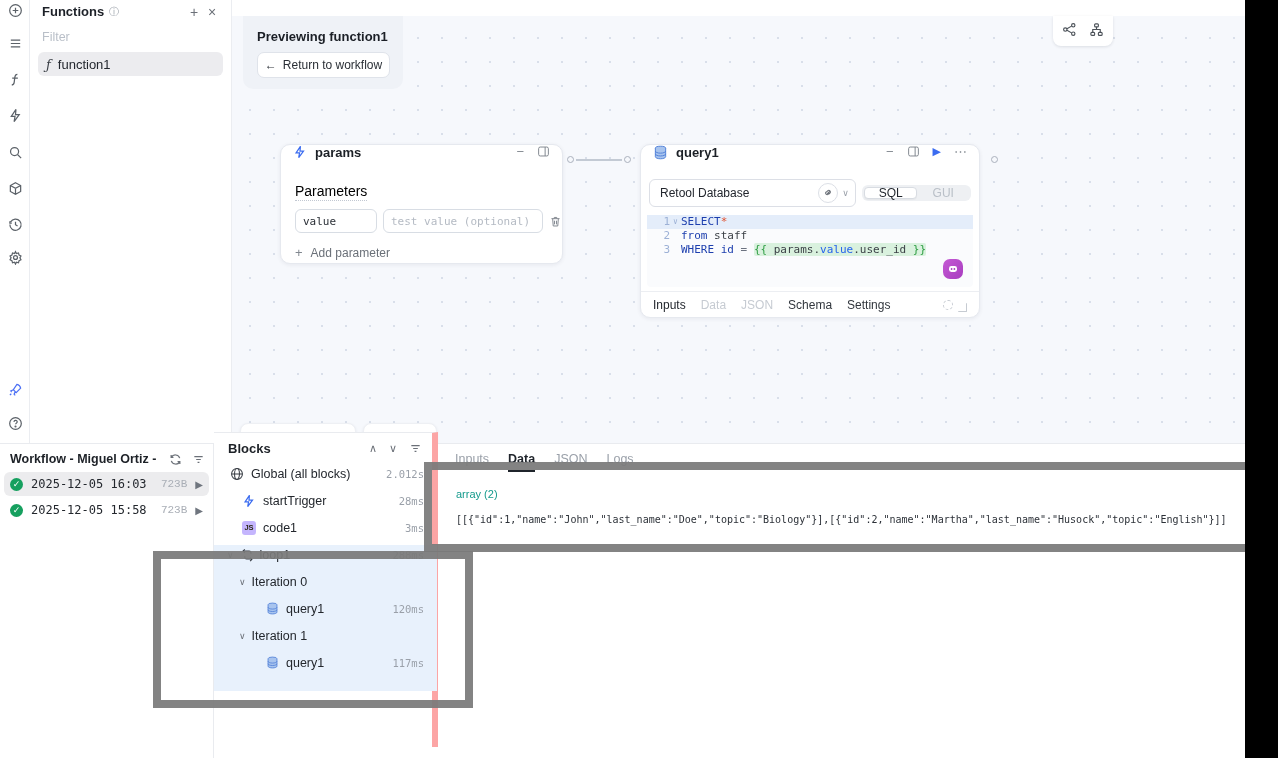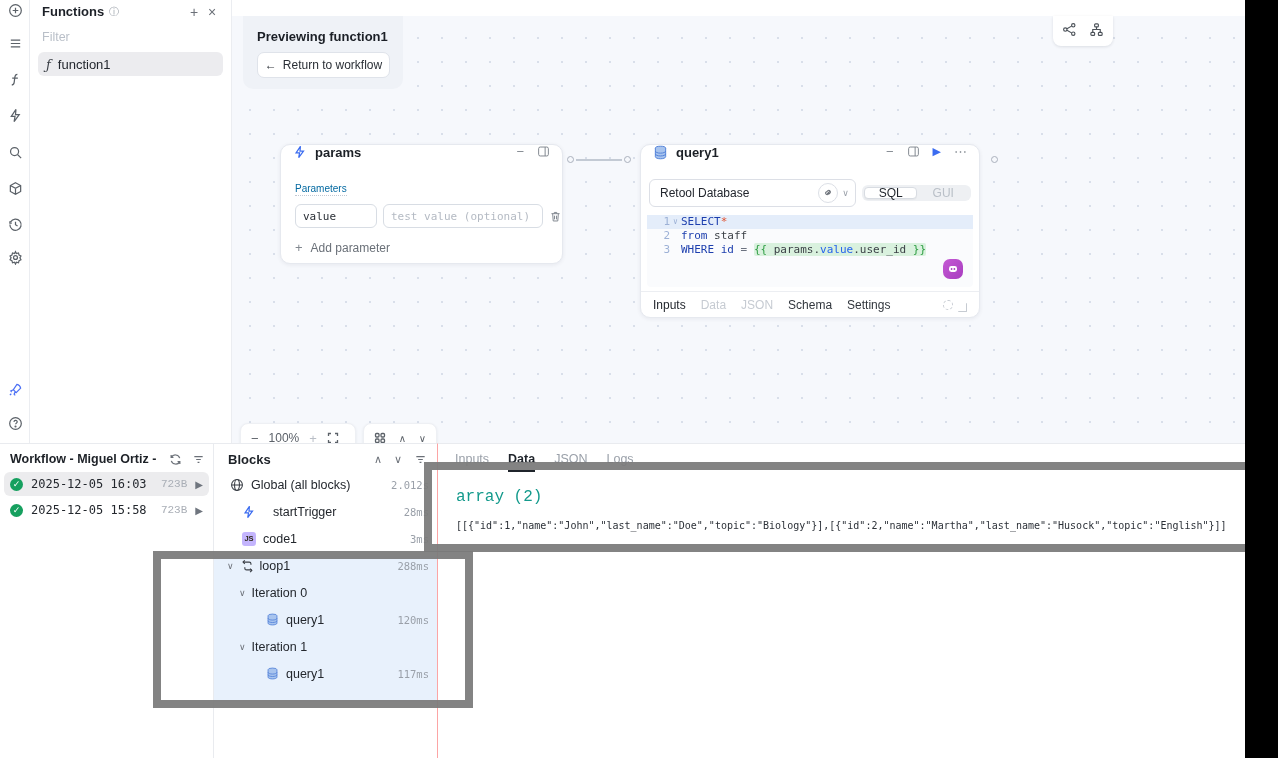--- a/index.html
+++ b/index.html
@@ -40,21 +40,21 @@
   #params-node { left:48px; top:128px; width:283px; height:120px; }
   #query-node { left:408px; top:128px; width:340px; height:174px; }
 
   .node-header { display:flex; align-items:flex-start; height:32px; padding:0 12px; gap:8px; }
   .node-title { font-size:13px; font-weight:bold; color:#1c2026; }
   .nh-right { margin-left:auto; display:flex; align-items:center; gap:13px; }
   .nh-icon { color:#81878f; font-size:13px; line-height:1; }
   .nh-icon svg { width:13px; height:13px; stroke:#81878f; fill:none; stroke-width:1.2; display:block; }
   .play-icon { color:#3b6cf0; font-size:11px; }
 
-  .params-section-label { font-size:10px; color:#0369a1; margin:6px 0 0 14px; display:inline-block; border-bottom:1px dotted #c2c8d2; padding-bottom:1px; }
+  .params-section-label { font-size:14px; color:#000000; margin:6px 0 0 14px; display:inline-block; border-bottom:1px dotted #c2c8d2; padding-bottom:1px; }
   .params-row { display:flex; align-items:center; gap:6px; margin:8px 12px 0 14px; }
   .p-input { height:24px; border:1px solid #d8dde4; border-radius:6px; font-family:"DejaVu Sans Mono",monospace; font-size:11px; padding:0 7px; color:#2a2f36; outline:none; background:#fff; }
   .p-input.name { width:82px; }
   .p-input.val { width:160px; }
   .p-input::placeholder { color:#b4bac3; }
   .trash-btn svg { width:13px; height:13px; stroke:#81878f; fill:none; stroke-width:1.2; display:block; }
   .add-param { display:flex; align-items:center; gap:8px; margin:12px 0 0 14px; font-size:12px; color:#6a7078; }
   .add-param .plus { font-size:13px; color:#81878f; }
 
   .resource-row { display:flex; align-items:center; margin:2px 8px 0 8px; gap:6px; }
@@ -110,38 +110,38 @@
   .runs-header { display:flex; align-items:center; padding:8px 8px 4px 10px; }
   .runs-title { font-size:12.5px; font-weight:bold; color:#1d2127; white-space:nowrap; overflow:hidden; flex:1; }
   .runs-header svg { width:13px; height:13px; stroke:#6b7078; fill:none; stroke-width:1.3; margin-left:10px; flex:none; }
   .run-row { display:flex; align-items:center; height:24px; margin:2px 4px; border-radius:6px; padding:0 6px; }
   .run-row.selected { background:#ececee; }
   .run-check { width:13px; height:13px; border-radius:50%; background:#16a05f; color:#fff; font-size:9px; display:flex; align-items:center; justify-content:center; flex:none; }
   .run-time { font-family:"DejaVu Sans Mono",monospace; font-size:12px; color:#23272d; margin-left:8px; }
   .run-size { font-family:Liberation Mono, monospace; font-size:11px; color:#a9aeb6; margin-left:auto; }
   .run-play { color:#6f757e; font-size:10px; margin-left:8px; }
 
-  #blocks-panel { position:absolute; left:214px; top:443px; width:224px; height:315px; background:#fff; border-top:1px solid #e9ebef; border-right:1px solid #fca5a5; z-index:5; }
+  #blocks-panel { position:absolute; left:214px; top:432px; width:224px; height:315px; background:#fff; border-top:1px solid #e9ebef; border-right:6px solid #fca5a5; z-index:5; }
   .blocks-header { display:flex; align-items:center; padding:8px 10px 4px 14px; }
   .blocks-title { font-size:13px; font-weight:bold; color:#1d2127; flex:1; }
   .blocks-header .hicon { color:#6b7078; font-size:11px; margin-left:12px; }
   .blocks-header svg { width:13px; height:13px; stroke:#6b7078; fill:none; stroke-width:1.3; margin-left:12px; }
   .loop-highlight { position:absolute; left:0; top:112px; width:223px; height:146px; background:#e8f1fc; }
   .block-row { position:relative; display:flex; align-items:center; height:27px; font-size:12.5px; color:#23272d; }
   .b-time { position:absolute; right:8px; font-family:"DejaVu Sans Mono",monospace; font-size:10.5px; color:#9aa0a9; }
   .b-chevron { font-size:9px; color:#6b7078; }
   .b-icon svg { width:14px; height:14px; display:block; }
   .js-badge { width:14px; height:14px; background:#c4b5fd; border-radius:3px; color:#2d2a18; font-size:7.5px; font-weight:bold; display:flex; align-items:center; justify-content:center; }
   .db-mini svg { width:13px; height:13px; display:block; }
 
   #results-panel { position:absolute; left:438px; top:443px; width:807px; height:315px; background:#fff; border-top:1px solid #e9ebef; z-index:5; }
   .results-tabs { display:flex; gap:19px; padding:8px 0 0 17px; }
   .r-tab { font-size:12.5px; color:#9aa0a9; padding-bottom:4px; }
   .r-tab.active { color:#1f242b; font-weight:bold; border-bottom:2px solid #1f242b; }
-  .result-type { font-family:Liberation Mono, monospace; font-size:16px; color:#149a8c; margin:16px 0 8px 18px; }
+  .result-type { font-family:Liberation Sans, sans-serif; font-size:11px; color:#149a8c; margin:16px 0 8px 18px; }
   .result-json { font-family:"DejaVu Sans Mono",monospace; font-size:10px; color:#2c3138; margin:14px 0 0 18px; white-space:nowrap; }
 
   
   #annot-loop { position:absolute; left:153px; top:551px; width:320px; height:157px; border:8px solid rgba(122,122,122,.93); z-index:50; pointer-events:none; }
   #annot-data { position:absolute; left:424px; top:462px; width:920px; height:90px; border:8px solid rgba(122,122,122,.93); z-index:50; pointer-events:none; }
   #black-strip { position:absolute; left:1245px; top:0; width:33px; height:758px; background:#000; z-index:60; }
 </style>
 </head>
 <body>
 
@@ -419,21 +419,21 @@
     <span class="b-icon">
         <svg viewBox="0 0 16 16" fill="none" stroke="#3a3f46" stroke-width="1.2">
           <circle cx="8" cy="8" r="6.2"></circle>
           <ellipse cx="8" cy="8" rx="2.8" ry="6.2"></ellipse>
           <path d="M2 8h12"></path>
         </svg>
       </span>
     <span>Global (all blocks)</span>
     <span class="b-time">2.012s</span>
   </div>
-  <div class="block-row" style="padding-left:28px;gap:17px">
+  <div class="block-row" style="padding-left:28px;gap:7px">
     <span class="b-icon">
         <svg viewBox="0 0 16 16" fill="none" stroke="#3b6cf0" stroke-width="1.4">
           <path d="M8.5 1.5L3.5 9h4l-1 5.5 5.5-7.5H8z"></path>
         </svg>
       </span>
     <span>startTrigger</span>
     <span class="b-time">28ms</span>
   </div>
   <div class="block-row" style="padding-left:28px;gap:7px">
     <span class="js-badge">JS</span>

